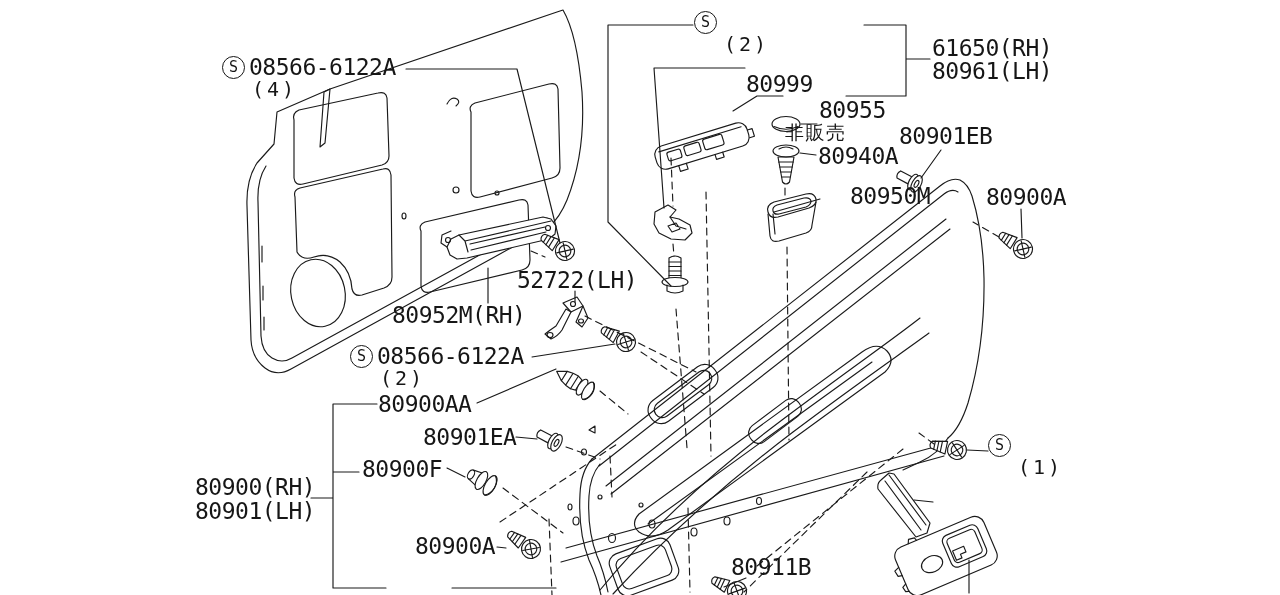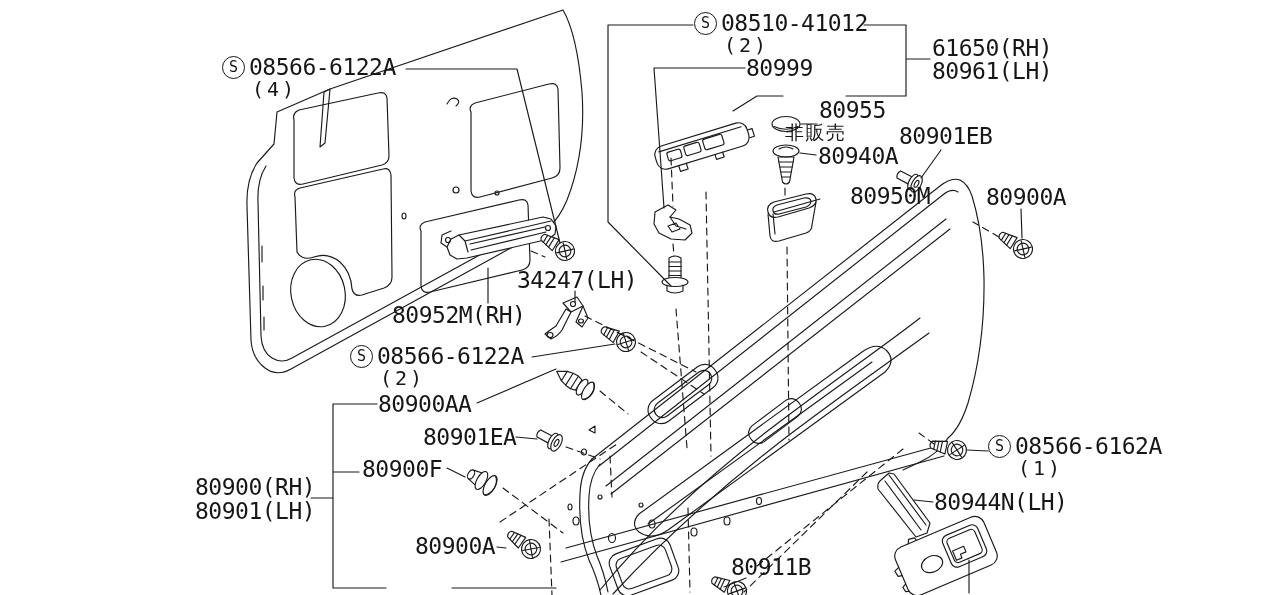--- a/index.html
+++ b/index.html
@@ -248,35 +248,34 @@
   <div class="srow">
     <span class="scircle">S</span>
     <span>08566-6122A</span>
   </div>
   <div class="qty">(4)</div>
 </div>
 
 <div class="plabel" style="left:694px;top:11px">
   <div class="srow">
     <span class="scircle">S</span>
-    <span>08510-41012</span>
   </div>
   <div class="qty">(2)</div>
 </div>
 
-<div class="plabel" style="left:746px;top:56px">80999</div>
+<div class="plabel" style="left:746px;top:72px">80999</div>
 <div class="plabel jp" style="left:785px;top:84px">非販売</div>
 <div class="plabel" style="left:932px;top:36px">61650(RH)</div>
 <div class="plabel" style="left:932px;top:59px">80961(LH)</div>
 <div class="plabel" style="left:819px;top:98px">80955</div>
 <div class="plabel" style="left:818px;top:144px">80940A</div>
 <div class="plabel" style="left:899px;top:124px">80901EB</div>
 <div class="plabel" style="left:850px;top:184px">80950M</div>
 <div class="plabel" style="left:986px;top:185px">80900A</div>
-<div class="plabel" style="left:517px;top:268px">34247(LH)</div>
+<div class="plabel" style="left:517px;top:268px">52722(LH)</div>
 <div class="plabel" style="left:392px;top:303px">80952M(RH)</div>
 
 <div class="plabel" style="left:350px;top:344px">
   <div class="srow">
     <span class="scircle">S</span>
     <span>08566-6122A</span>
   </div>
   <div class="qty">(2)</div>
 </div>
 
@@ -285,20 +284,18 @@
 <div class="plabel" style="left:362px;top:457px">80900F</div>
 <div class="plabel" style="left:195px;top:475px">80900(RH)</div>
 <div class="plabel" style="left:195px;top:499px">80901(LH)</div>
 <div class="plabel" style="left:415px;top:534px">80900A</div>
 <div class="plabel jp" style="left:388px;top:574px">非販売</div>
 <div class="plabel" style="left:731px;top:555px">80911B</div>
 
 <div class="plabel" style="left:988px;top:434px">
   <div class="srow">
     <span class="scircle">S</span>
-    <span>08566-6162A</span>
   </div>
   <div class="qty">(1)</div>
 </div>
 
-<div class="plabel" style="left:934px;top:490px">80944N(LH)</div>
 
 </div>
 
 </body></html>

